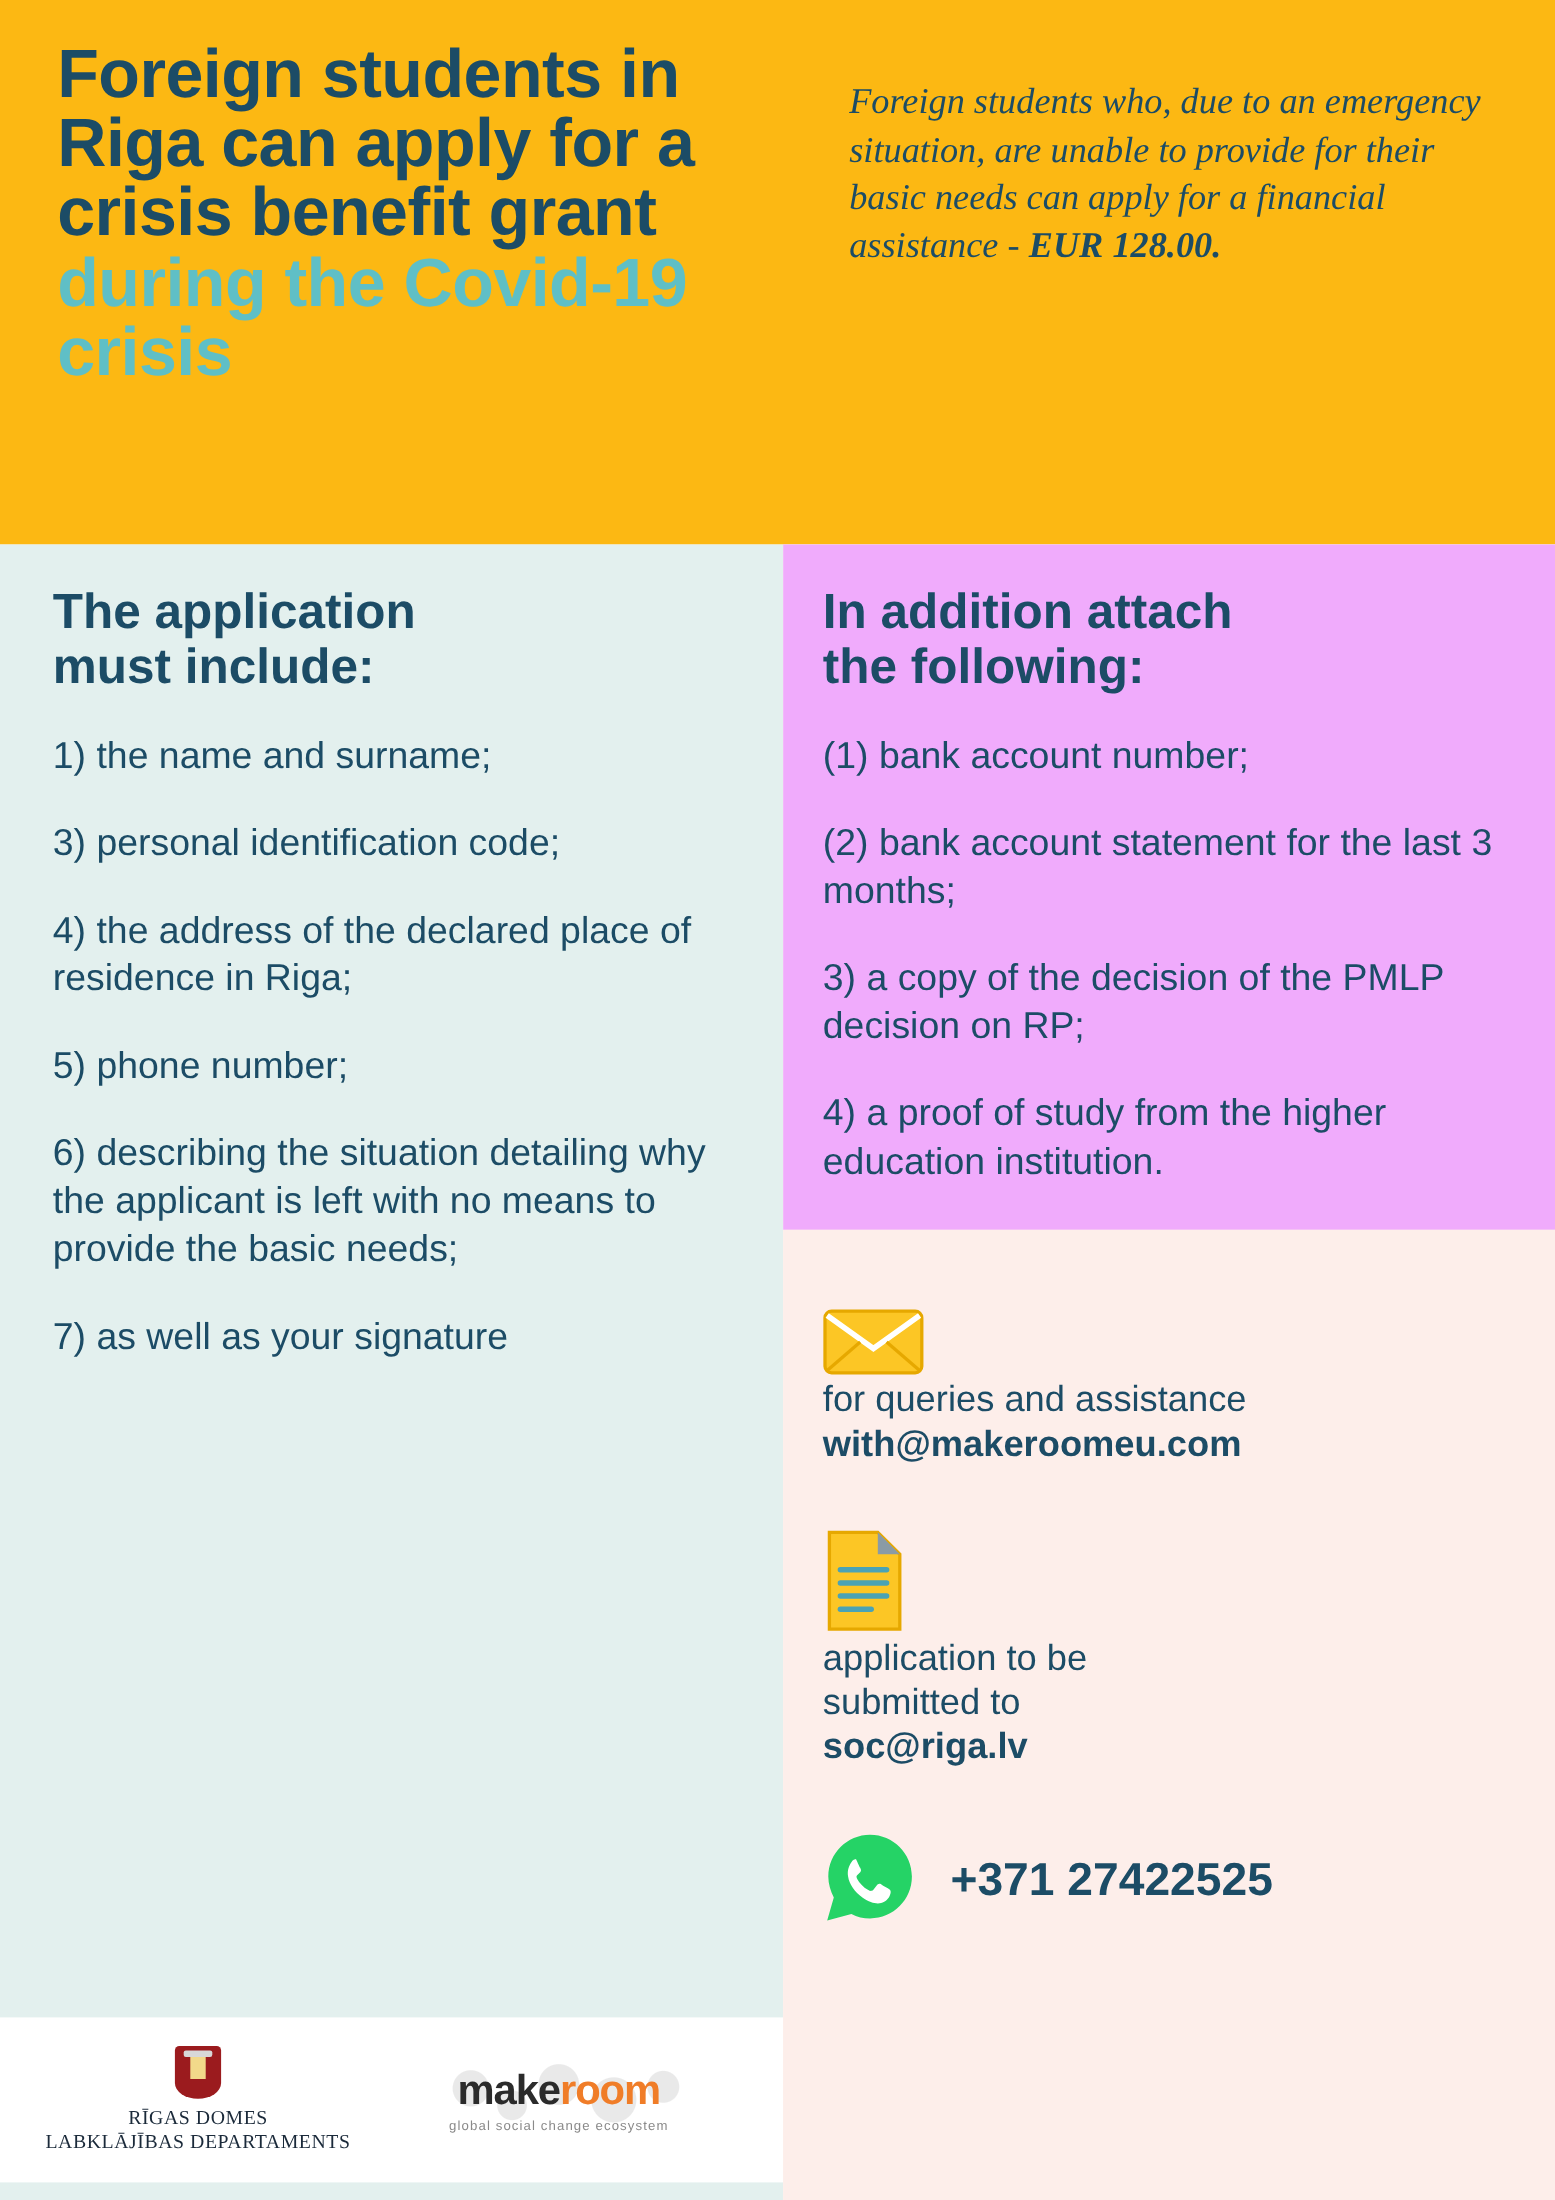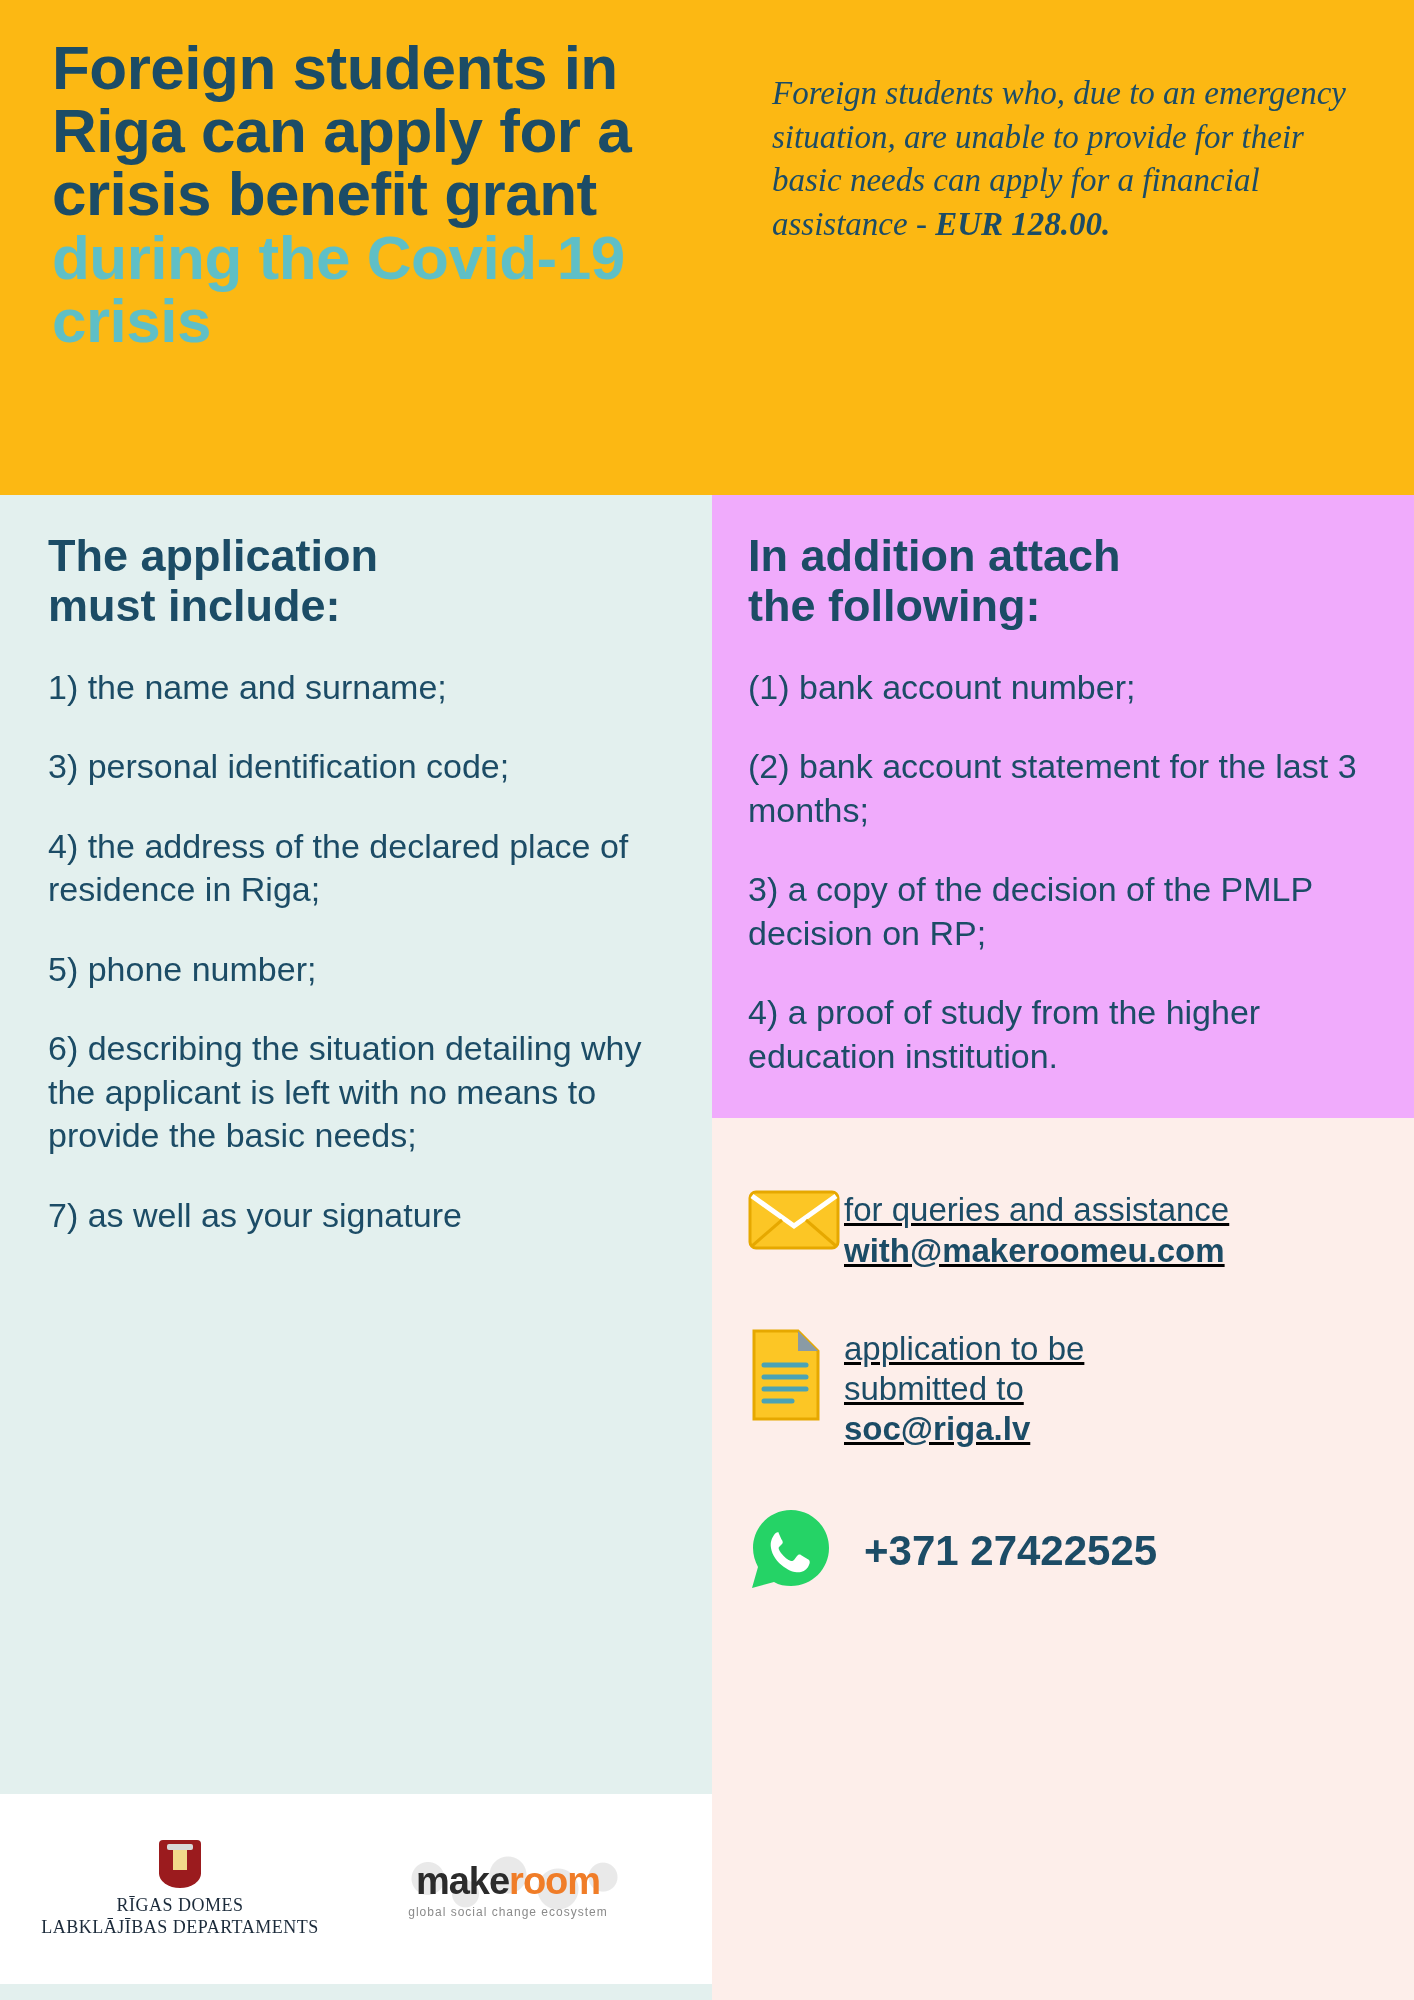--- a/index.html
+++ b/index.html
@@ -113,21 +113,21 @@
     font-size: 34px;
     line-height: 1.28;
     color: #1C4C66;
     margin: 0 0 36px 0;
   }
   .list-item:last-child { margin-bottom: 0; }
 
   
   .logos {
     background: #ffffff;
-    height: 190px;
+    height: 150px;
     box-sizing: border-box;
     display: flex;
     flex-direction: row;
     align-items: center;
     margin: 0 -48px 0 -48px;
     padding: 0 30px;
     flex: 0 0 auto;
   }
   .logo-riga {
     width: 300px;
@@ -202,24 +202,23 @@
     font-family: "Liberation Sans", sans-serif;
     font-size: 12px;
     letter-spacing: 1px;
     color: #8a8a8a;
     margin-top: 2px;
   }
 
   
   .contact-row {
     display: flex;
-    flex-direction: row;
+    flex-direction: column;
     align-items: flex-start;
     margin-bottom: 56px;
-    text-decoration: underline;
   }
   .contact-icon {
     flex: 0 0 auto;
     width: 96px;
     display: flex;
     align-items: flex-start;
     justify-content: flex-start;
   }
   .contact-text {
     font-family: "Liberation Sans", sans-serif;

